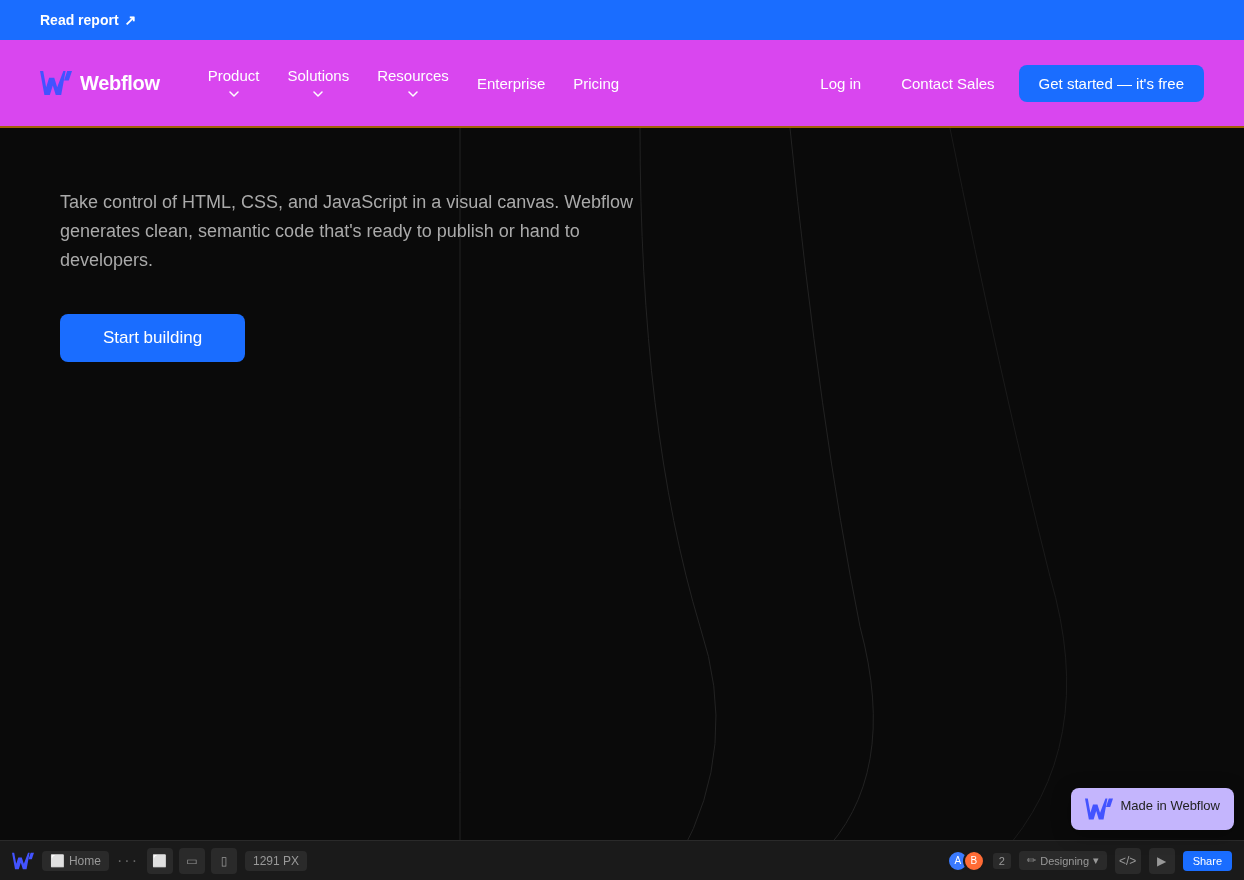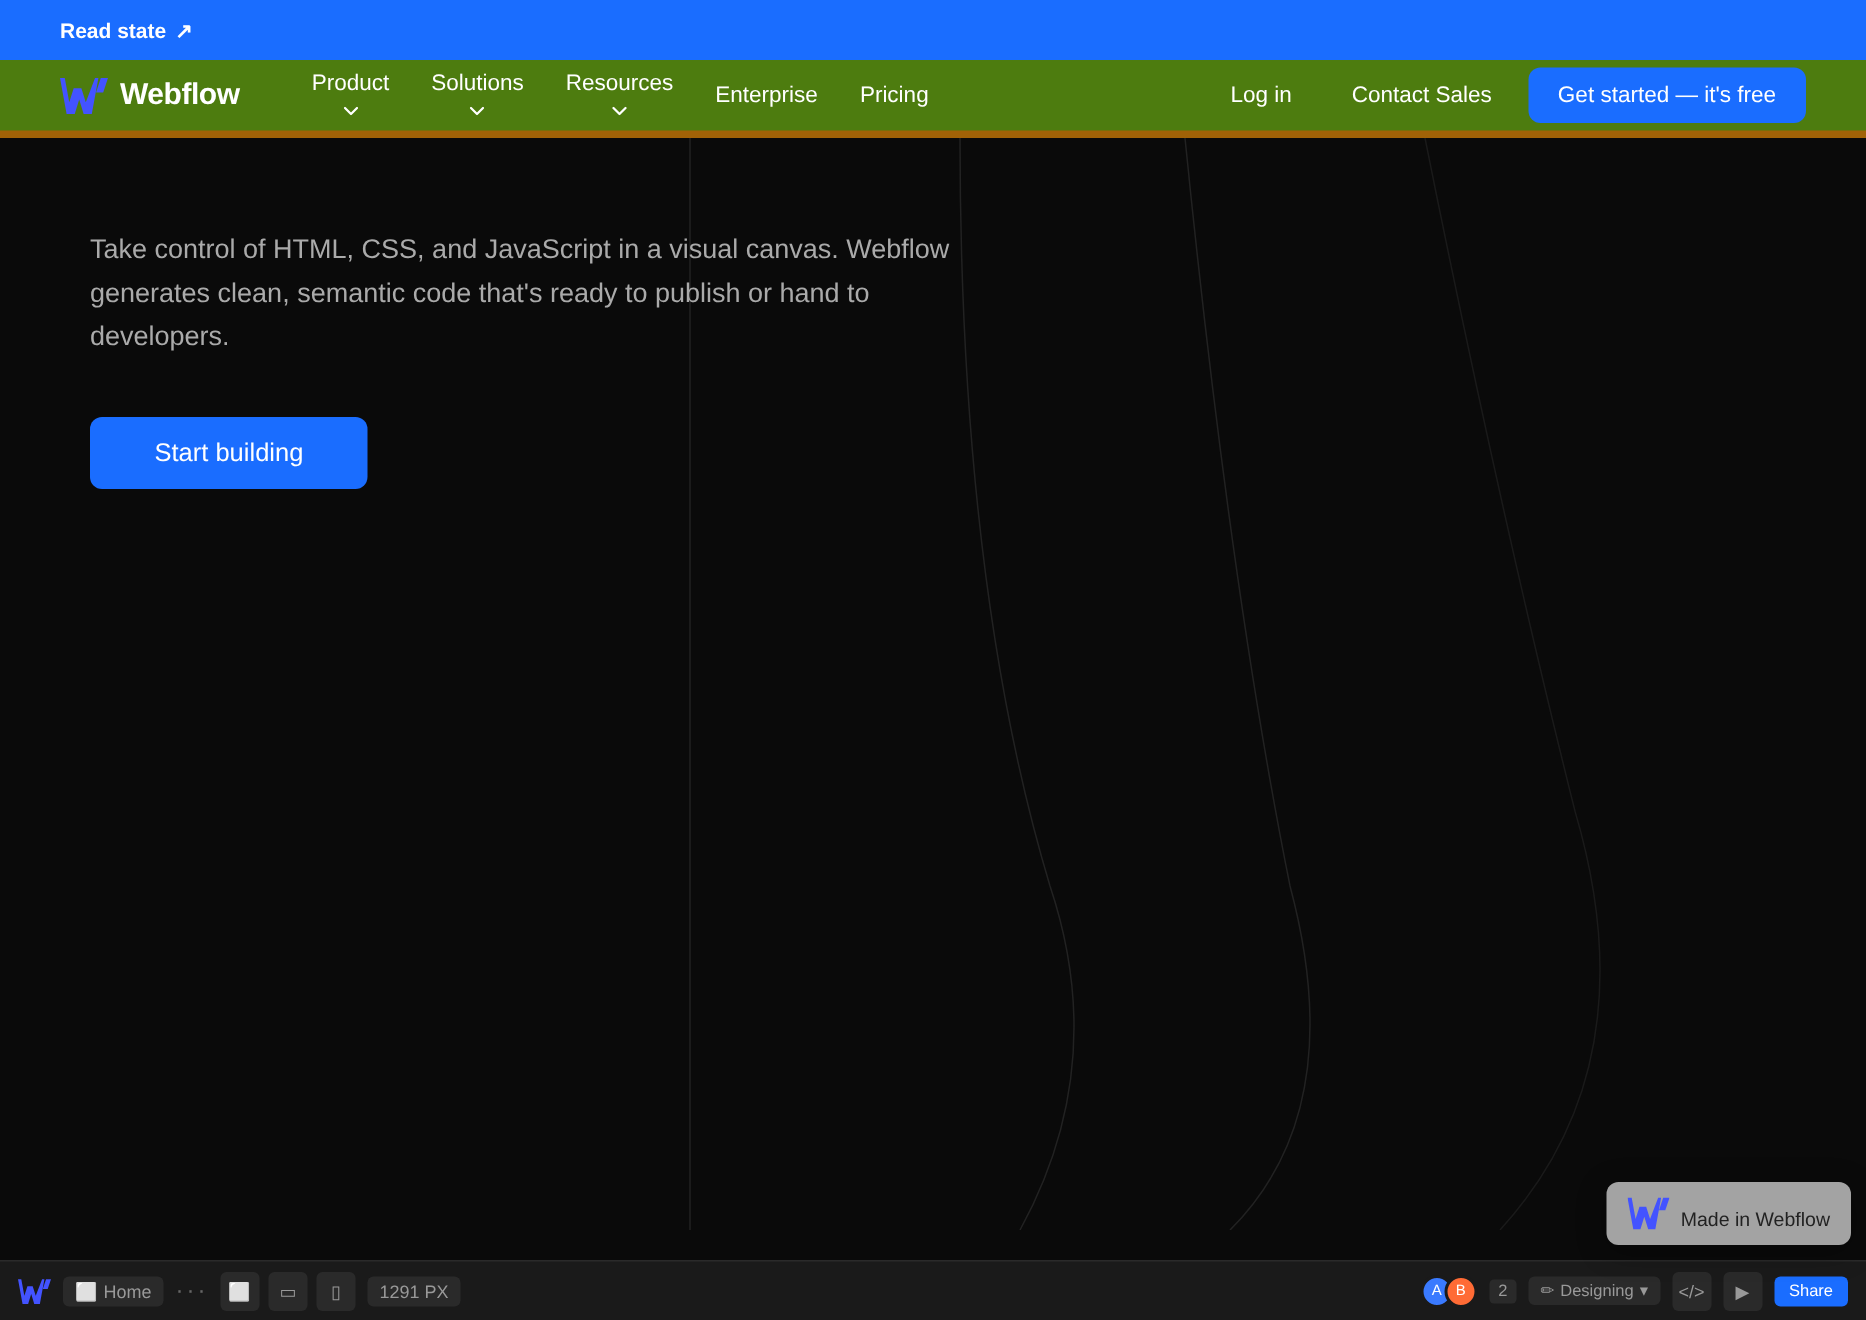--- a/index.html
+++ b/index.html
@@ -20,26 +20,26 @@
       color: white;
       text-decoration: none;
       font-weight: 600;
       display: flex;
       align-items: center;
       gap: 6px;
     }
 
     
     .navbar {
-      background: #4d7c0f;
+      background: #d946ef;
       display: flex;
       align-items: center;
       padding: 0 40px;
-      height: 52px;
-      border-bottom: 5px solid #a16207;
+      height: 88px;
+      border-bottom: 2px solid #a16207;
     }
     .logo {
       display: flex;
       align-items: center;
       gap: 8px;
       margin-right: 36px;
       cursor: pointer;
     }
     .logo-icon {
       width: 32px;
@@ -276,45 +276,45 @@
       padding: 4px 10px;
       border-radius: 4px;
       cursor: pointer;
     }
 
     
     .made-in-webflow {
       position: fixed;
       bottom: 50px;
       right: 10px;
-      background: #a3a3a3;
+      background: #c4b5fd;
       border-radius: 8px;
       padding: 10px 14px;
       display: flex;
-      align-items: flex-end;
+      align-items: flex-start;
       gap: 8px;
       box-shadow: 0 4px 20px rgba(0,0,0,0.3);
       z-index: 200;
     }
     .made-badge-logo {
       width: 28px;
       height: 22px;
     }
     .made-badge-text {
       font-size: 13px;
       font-weight: 500;
       color: #222;
     }
   </style>
 </head>
 <body>
 
 <div class="announcement-bar">
   <a href="#">
-    <span>Read state</span>
+    <span>Read report</span>
     <span>↗</span>
   </a>
 </div>
 
 <nav class="navbar">
   <div class="logo">
     <svg class="logo-icon" viewBox="0 0 40 30" fill="none" xmlns="http://www.w3.org/2000/svg">
       <path d="M29.2 0L21.5 20.2 17.8 8.5H11.4L7.7 20.2 4.0 0H0L5.5 30h6.8l3.7-12 3.7 12h6.8L32 0h-2.8z" fill="#4353FF"></path>
       <path d="M34 0l-4 12h6L40 0h-6z" fill="#4353FF"></path>
     </svg>

